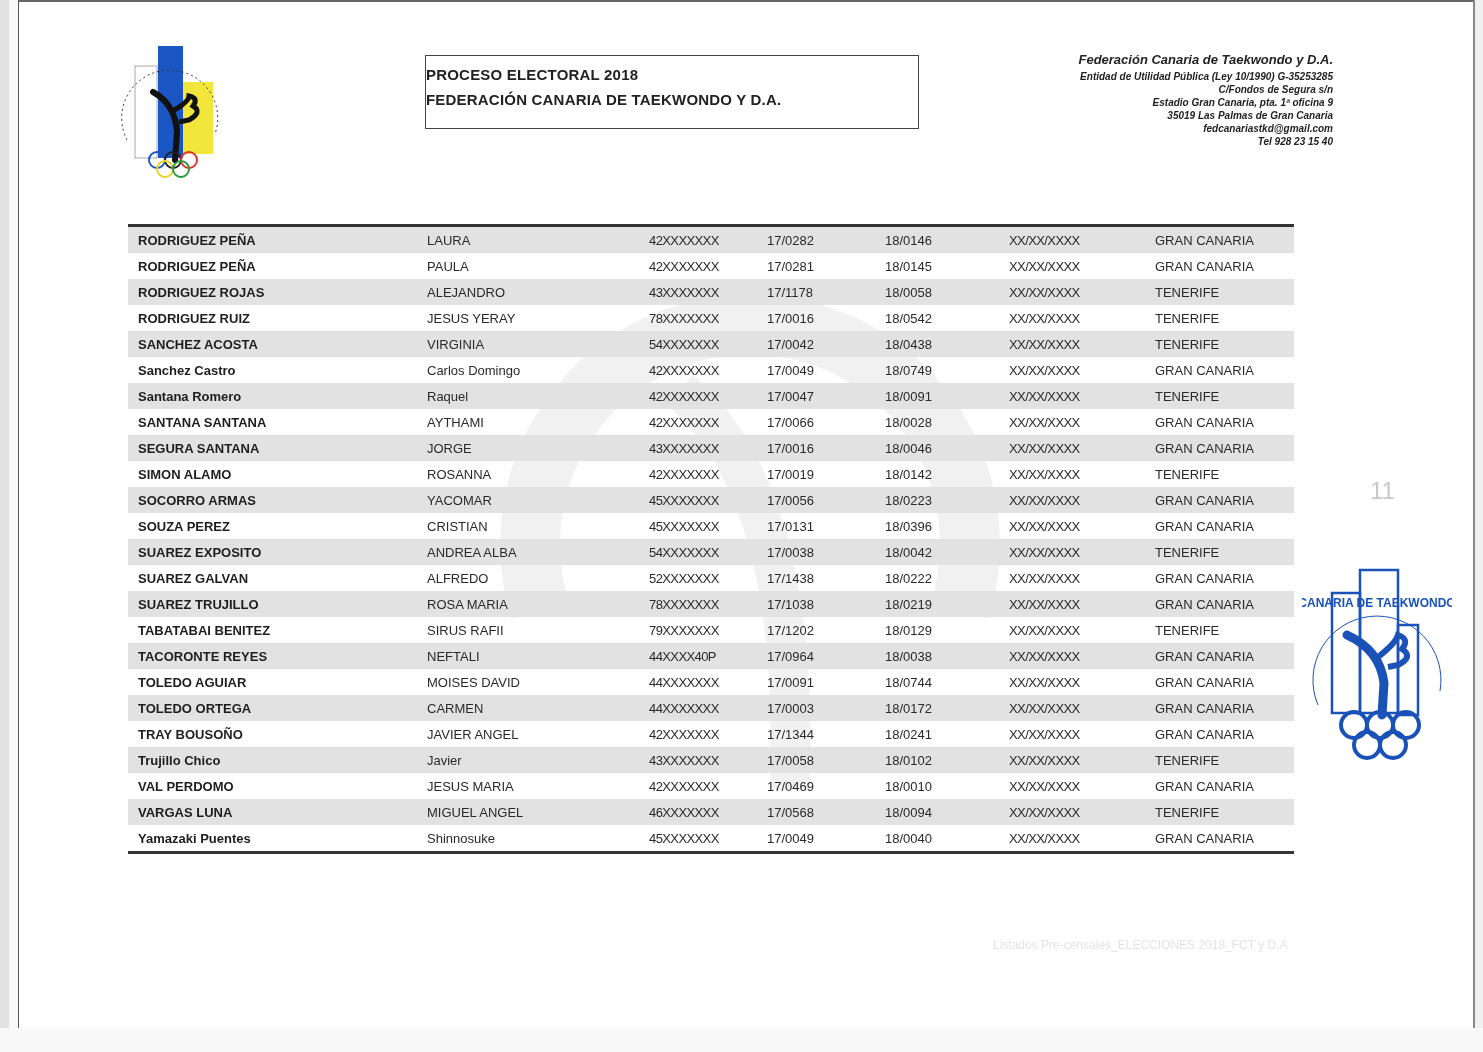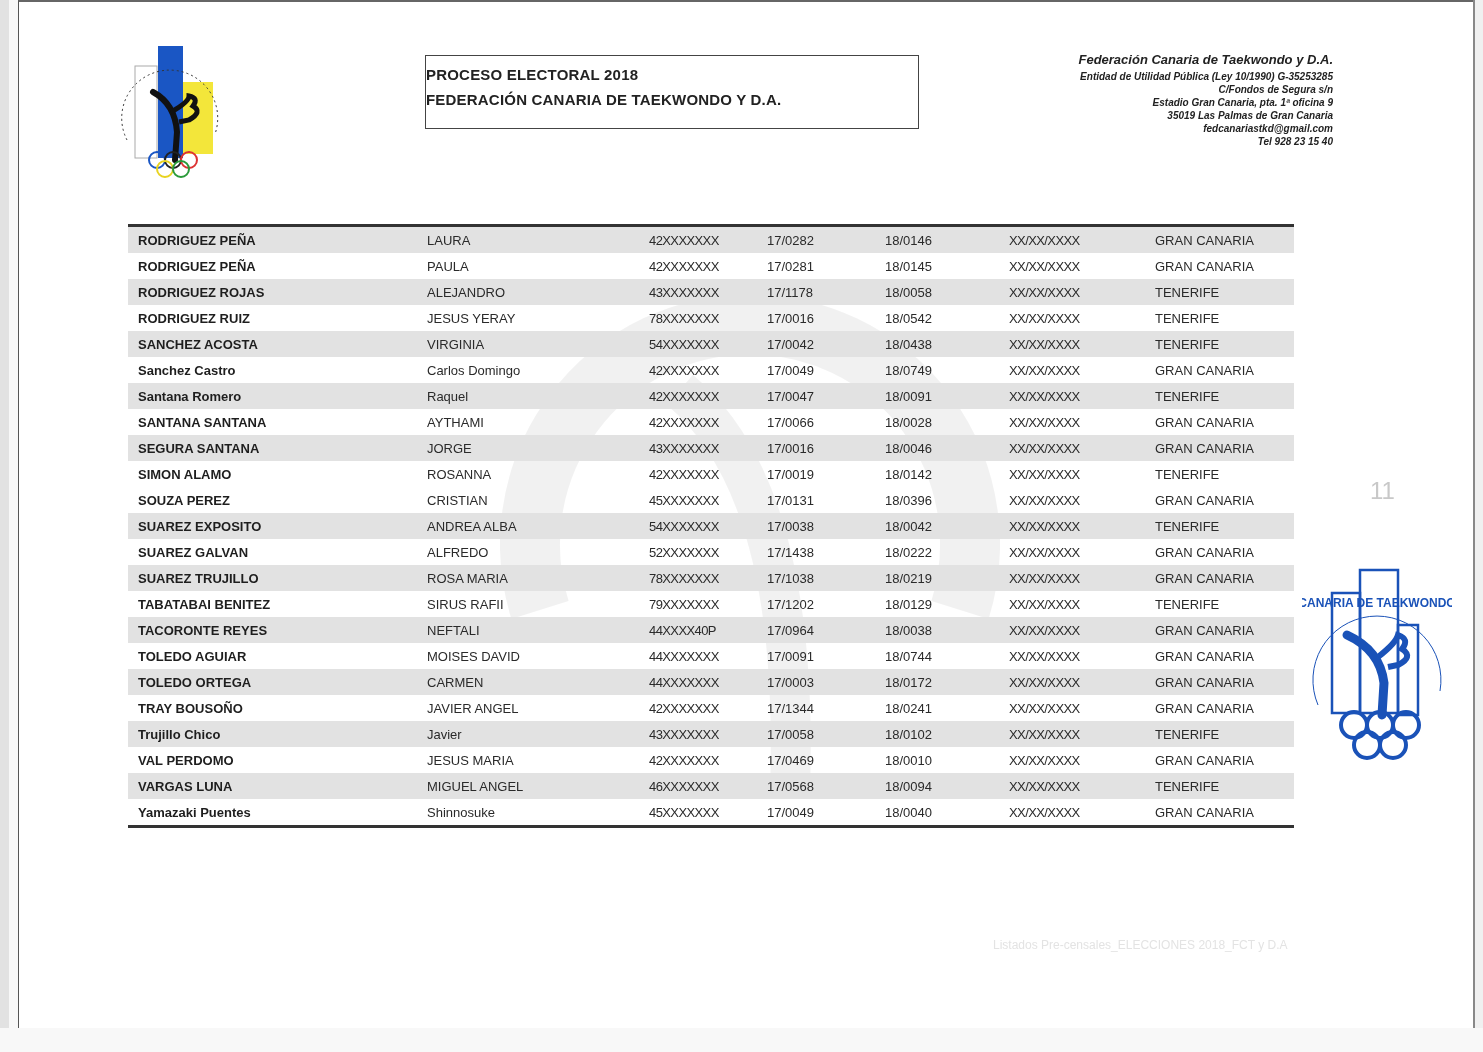--- a/index.html
+++ b/index.html
@@ -176,20 +176,29 @@
         </tr>
         <tr>
           <td class="c0">SIMON ALAMO</td>
           <td class="c1">ROSANNA</td>
           <td class="c2">42XXXXXXX</td>
           <td class="c3">17/0019</td>
           <td class="c4">18/0142</td>
           <td class="c5">XX/XX/XXXX</td>
           <td class="c6">TENERIFE</td>
         </tr>
+        <tr class="shade">
+          <td class="c0">SOCORRO ARMAS</td>
+          <td class="c1">YACOMAR</td>
+          <td class="c2">45XXXXXXX</td>
+          <td class="c3">17/0056</td>
+          <td class="c4">18/0223</td>
+          <td class="c5">XX/XX/XXXX</td>
+          <td class="c6">GRAN CANARIA</td>
+        </tr>
         <tr>
           <td class="c0">SOUZA PEREZ</td>
           <td class="c1">CRISTIAN</td>
           <td class="c2">45XXXXXXX</td>
           <td class="c3">17/0131</td>
           <td class="c4">18/0396</td>
           <td class="c5">XX/XX/XXXX</td>
           <td class="c6">GRAN CANARIA</td>
         </tr>
         <tr class="shade">

